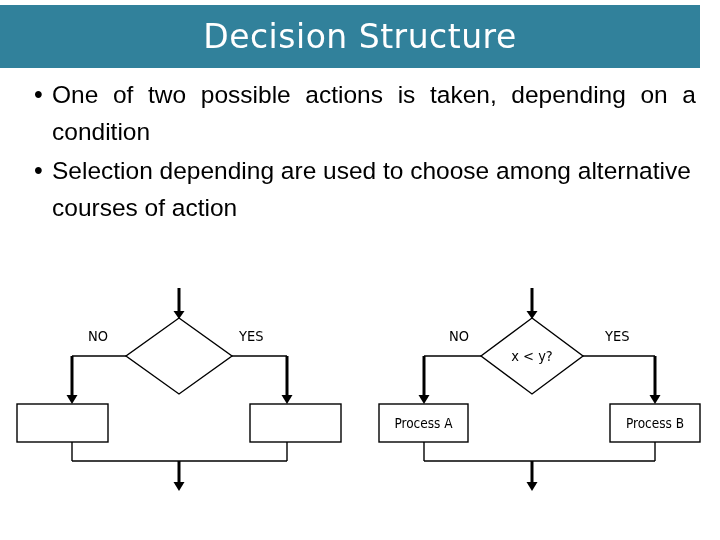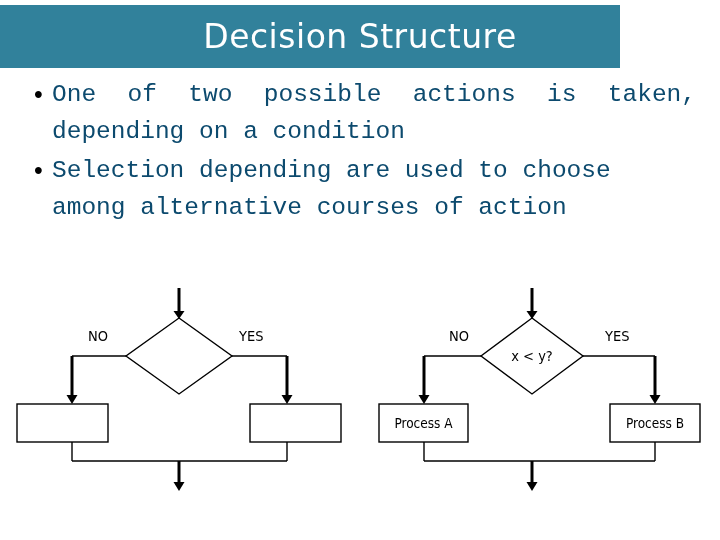--- a/index.html
+++ b/index.html
@@ -14,21 +14,21 @@
     overflow: hidden;
     font-family: "Liberation Sans", sans-serif;
     -webkit-font-smoothing: none;
   }
 
   
   #title-band {
     position: absolute;
     left: 0;
     top: 5px;
-    width: 620px;
+    width: 700px;
     height: 63px;
     background: #31819b;
   }
   #title-text {
     position: absolute;
     left: 0;
     top: 0;
     width: 720px;
     height: 63px;
     line-height: 63px;
@@ -58,24 +58,24 @@
     width: 26px;
     font-size: 25px;
     line-height: 37px;
     color: #000000;
     text-align: left;
     padding-left: 8px;
     box-sizing: border-box;
   }
   .bullet-body {
     flex: 1 1 auto;
-    font-family: Liberation Mono, monospace;
+    font-family: Liberation Sans, sans-serif;
     font-size: 24.5px;
     line-height: 37px;
-    color: #0c4a6e;
+    color: #000000;
   }
   .bullet-body.justified {
     text-align: justify;
     text-align-last: left;
   }
 
   
   .flowchart {
     position: absolute;
     top: 285px;

